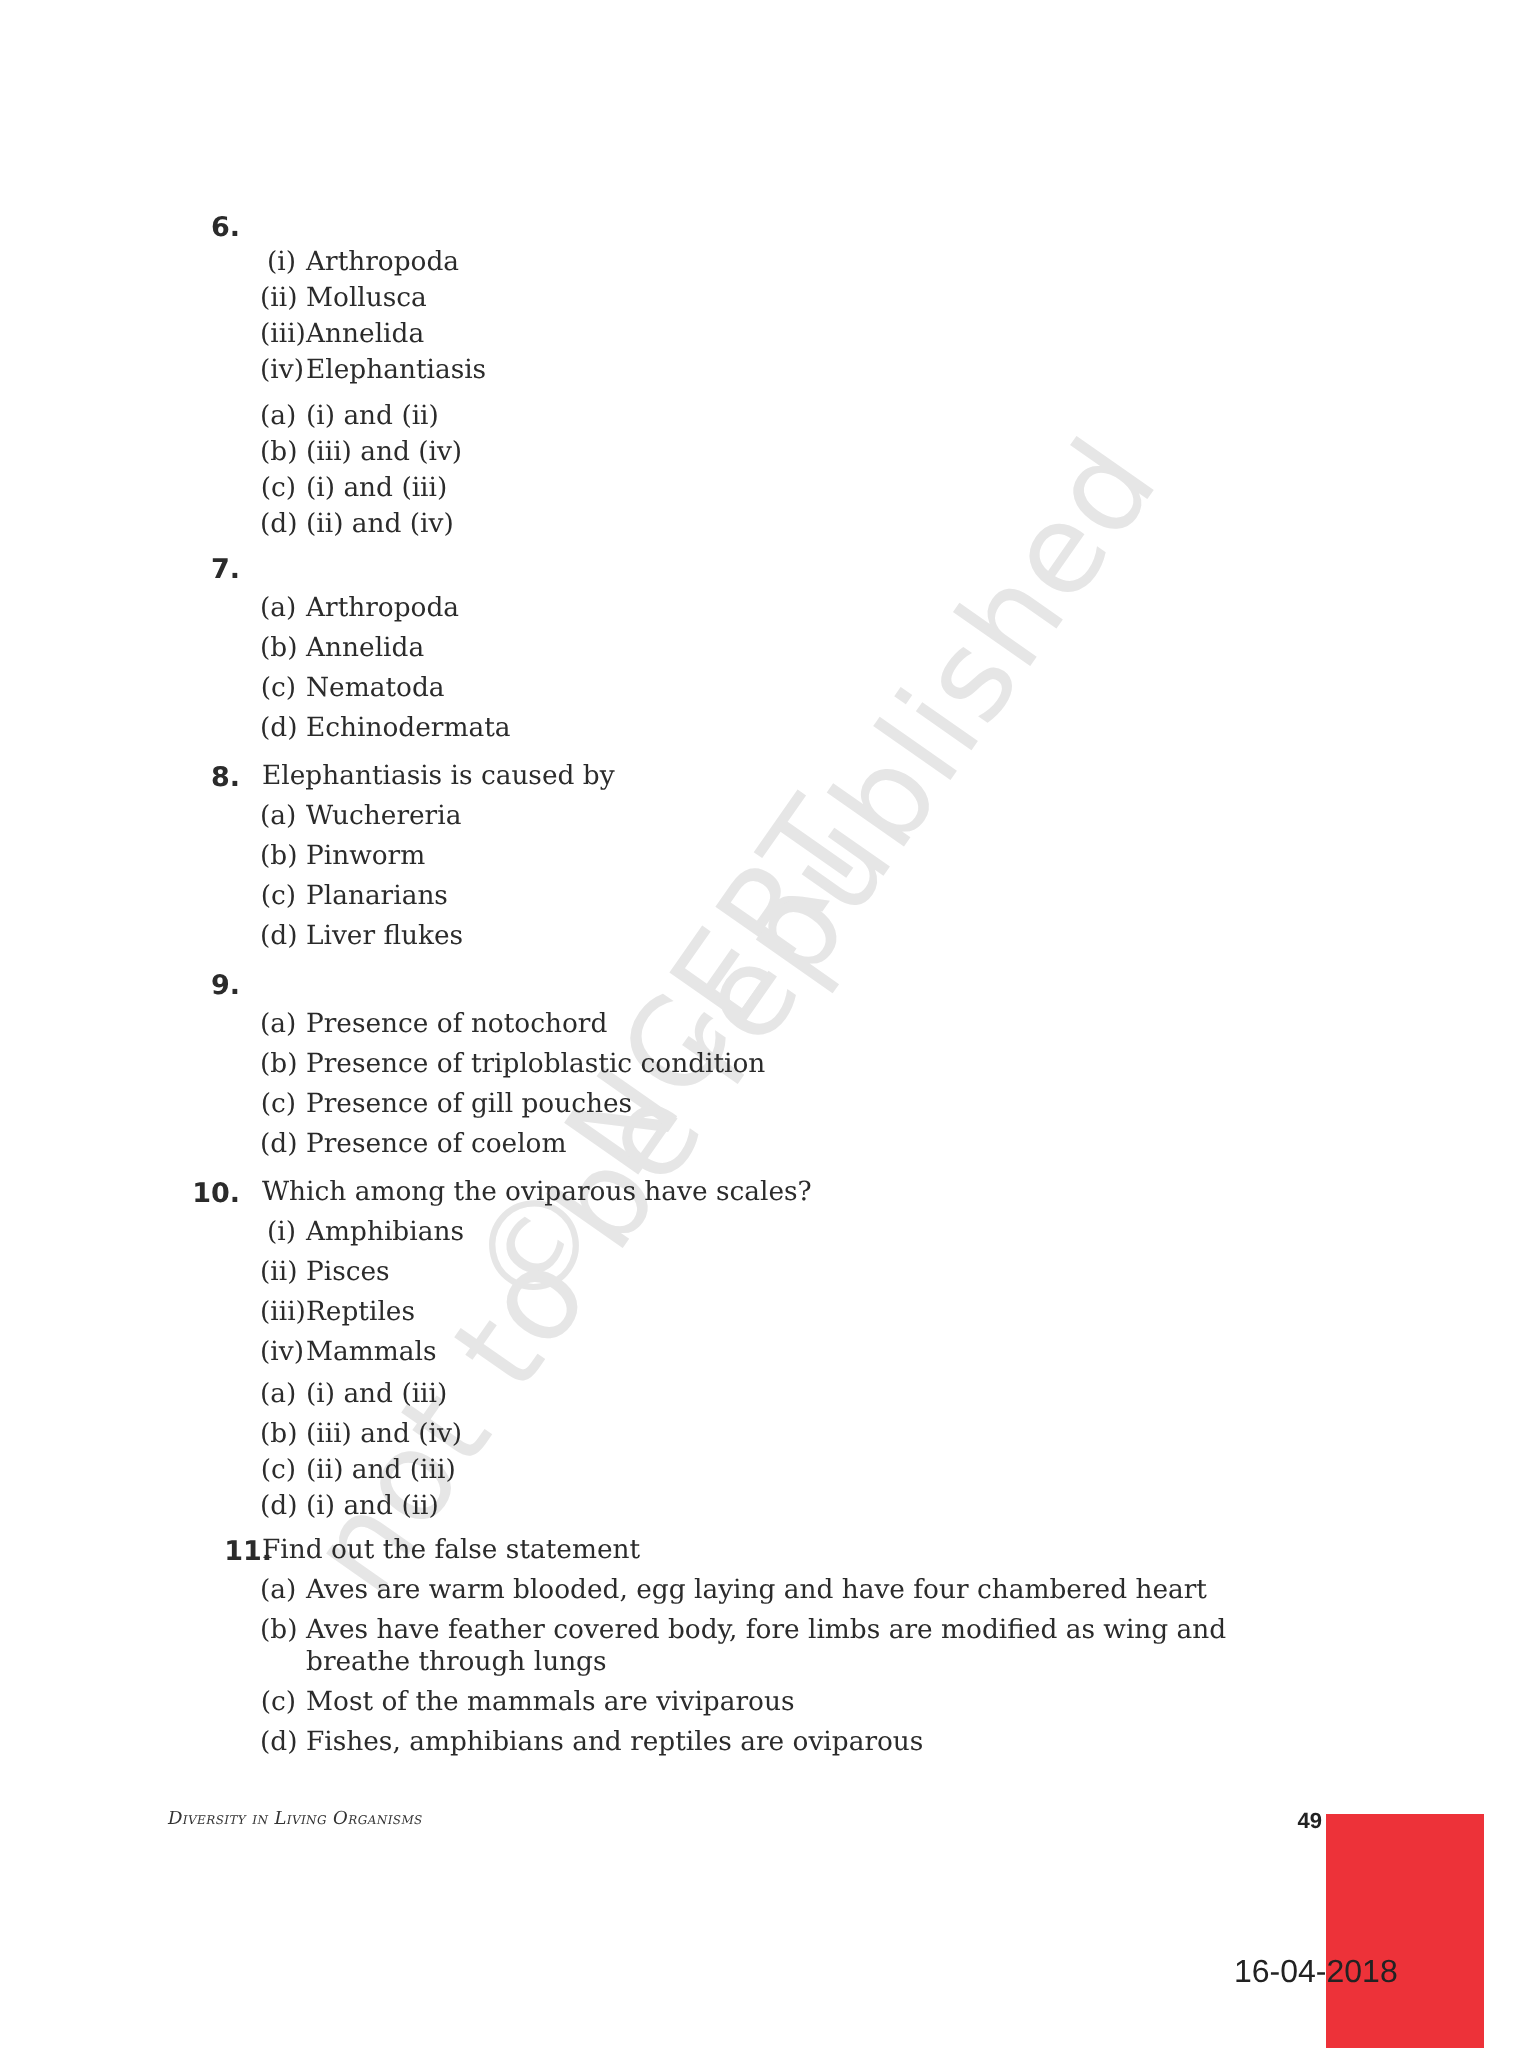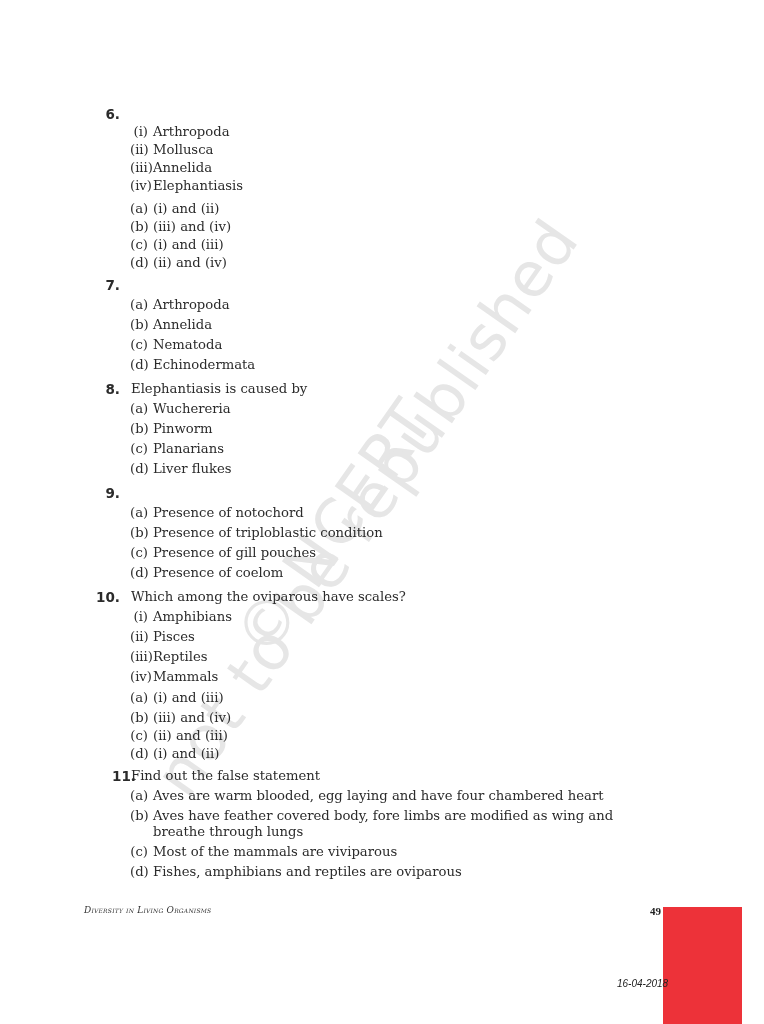--- a/index.html
+++ b/index.html
@@ -33,26 +33,26 @@
   }
   .qtext { position: absolute; left: 131px; }
   .lab { position: absolute; width: 18px; text-align: right; }
   .otext { position: absolute; left: 153px; }
   .footer-title {
     position: absolute; left: 84px; top: 905px; font-size: 9px; font-style: italic;
     font-variant: small-caps; color: #333; letter-spacing: 0.2px;
   }
   .page-num {
     position: absolute; left: 640px; top: 905px; width: 21px; text-align: right;
-    font-family: Liberation Serif, serif; font-weight: bold; font-size: 11px; color: #222;
+    font-family: Liberation Sans, sans-serif; font-weight: bold; font-size: 11px; color: #222;
   }
   .red-tab { position: absolute; left: 663px; top: 907px; width: 79px; height: 117px; background: #ed3239; }
   .date {
     position: absolute; left: 617px; top: 978px; font-family: "Liberation Sans", sans-serif;
-    font-size: 10px; color: #222; z-index: 2; font-style: italic;
+    font-size: 16px; color: #222; z-index: 2;
   }
 </style>
 </head>
 <body>
 
 <div class="watermark">
   <div class="wm-line wm1">© NCERT</div>
   <div class="wm-line wm2">not to be republished</div>
 </div>
 

